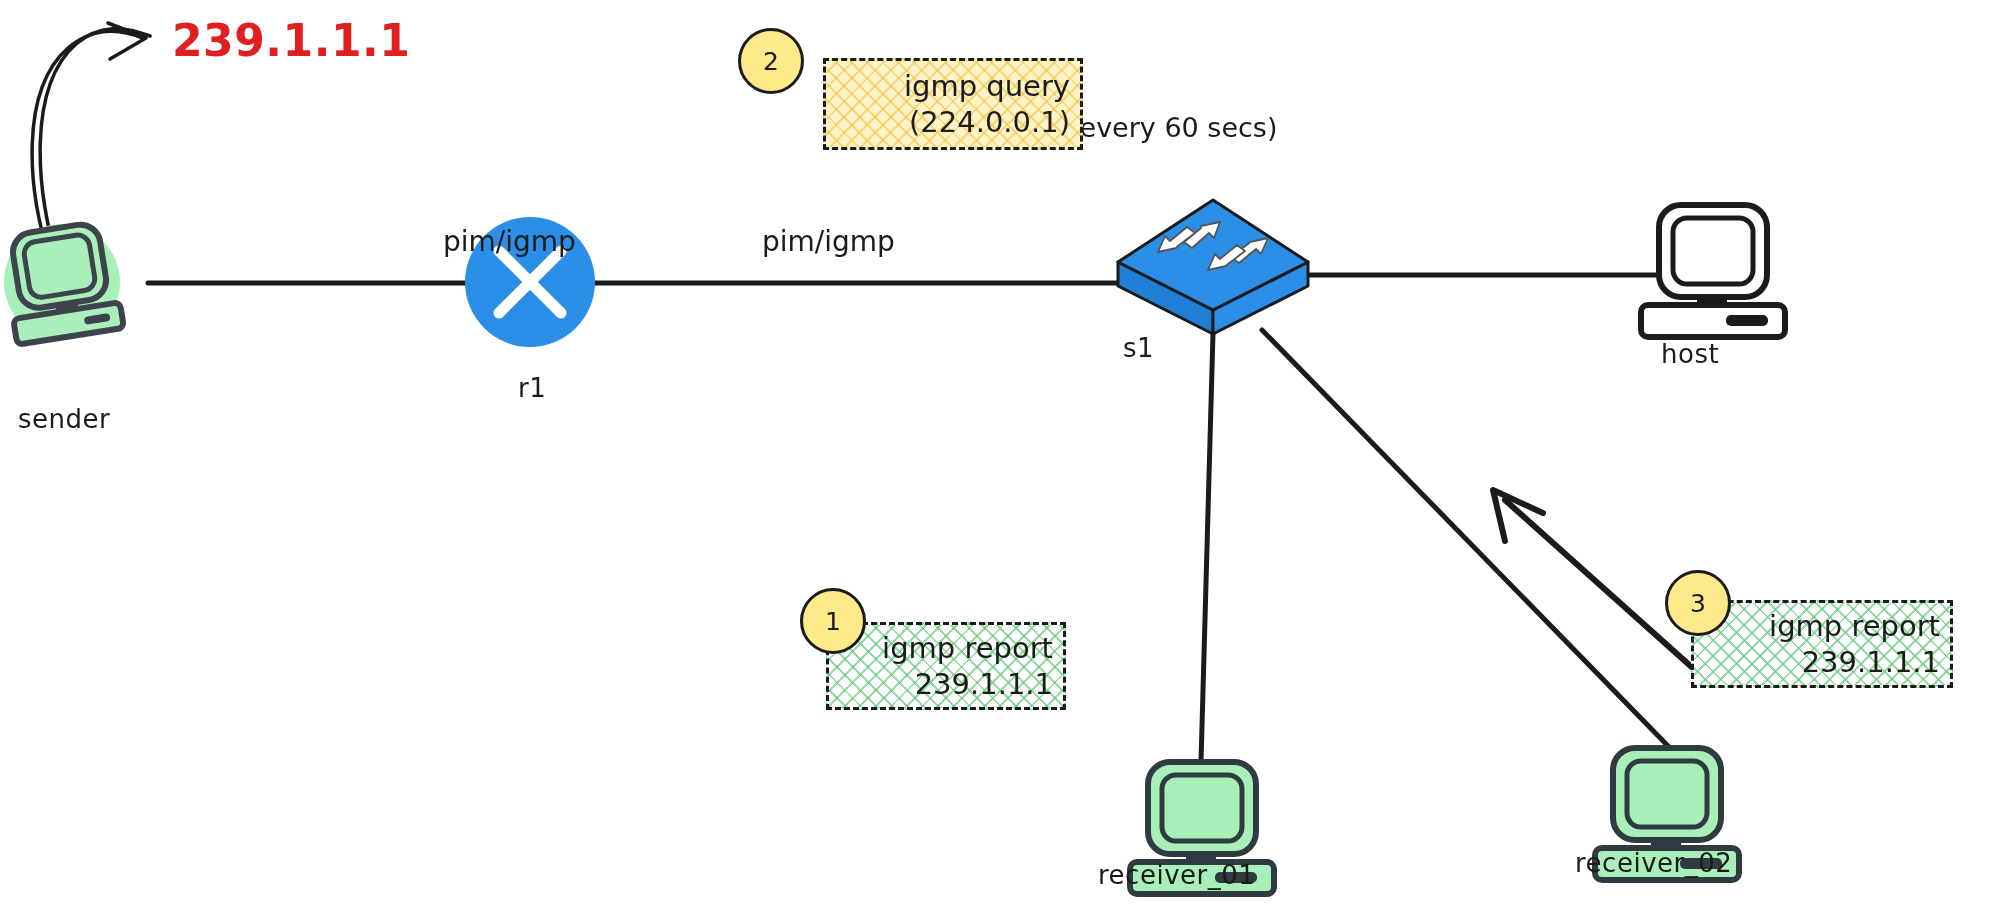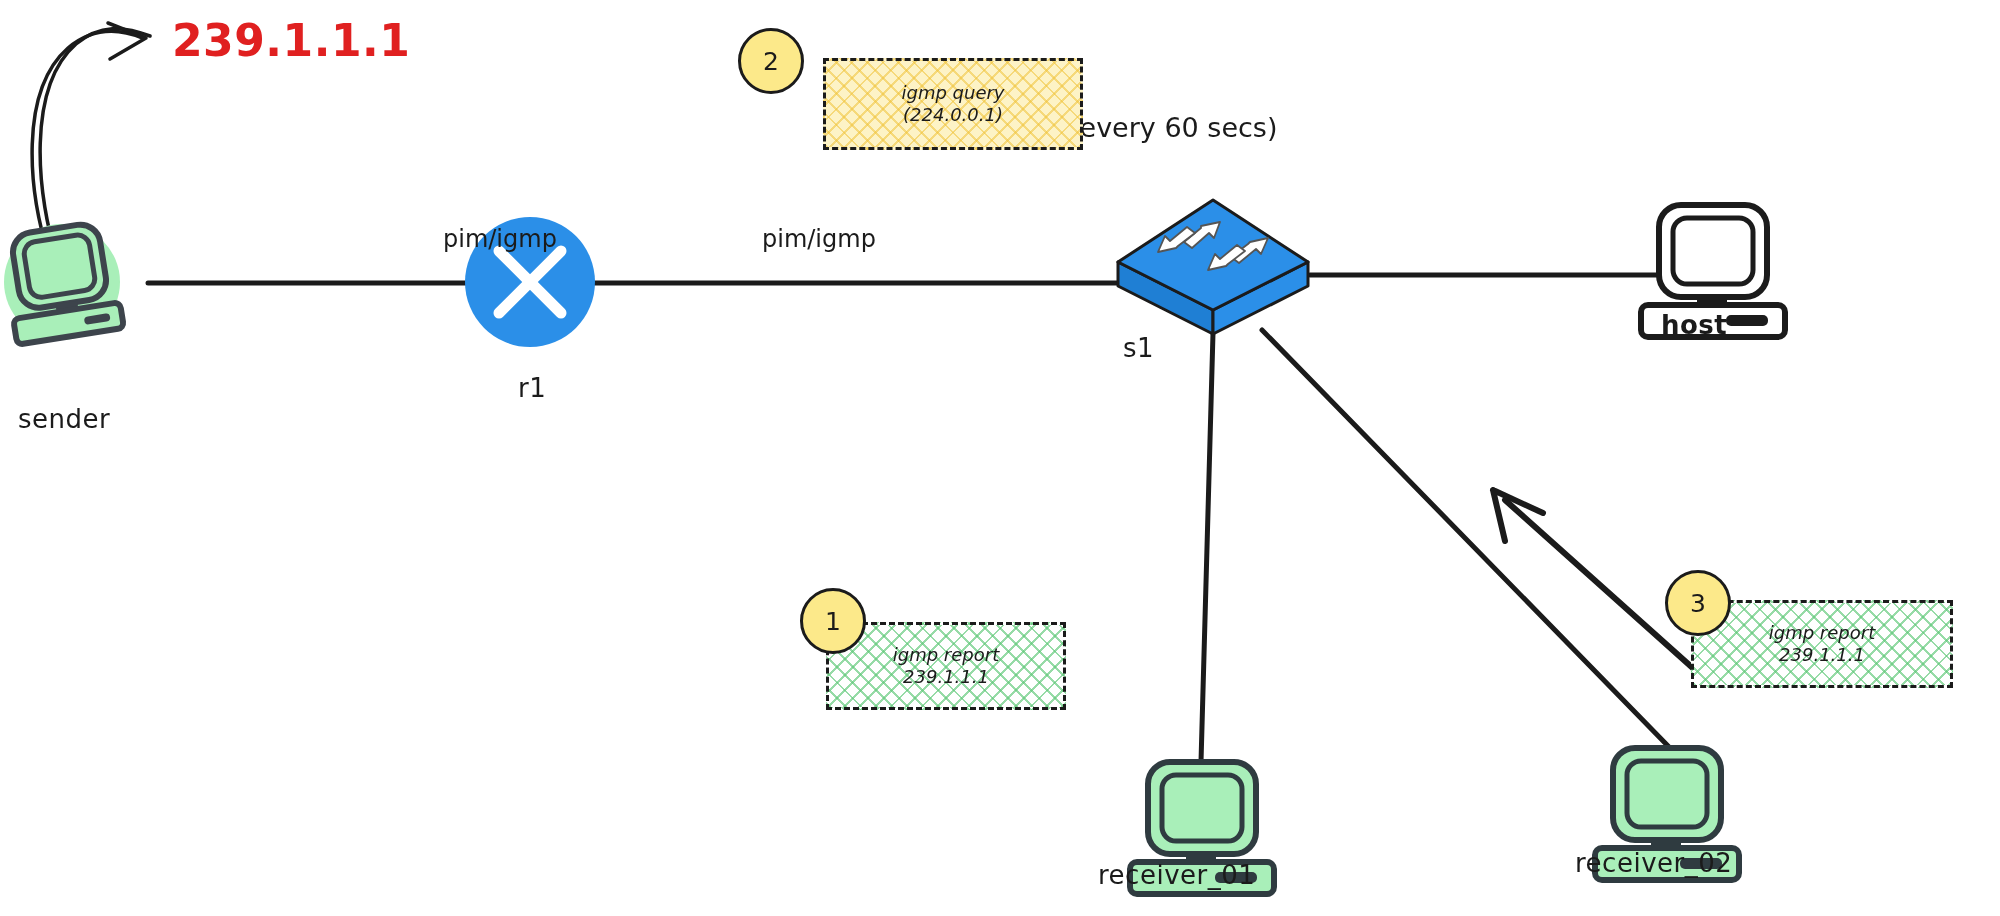--- a/index.html
+++ b/index.html
@@ -25,21 +25,21 @@
     position: absolute;
     font-family: "DejaVu Sans", sans-serif;
     font-size: 26px;
     color: #1b1b1b;
     white-space: nowrap;
     letter-spacing: 0.5px;
   }
   .link-label {
     position: absolute;
     font-family: "DejaVu Sans", sans-serif;
-    font-size: 24px;
+    font-size: 28px;
     color: #1b1b1b;
     white-space: nowrap;
   }
   .multicast-label {
     position: absolute;
     font-family: "DejaVu Sans", sans-serif;
     font-size: 44px;
     font-weight: 700;
     color: #e02020;
     white-space: nowrap;
@@ -51,29 +51,28 @@
     font-size: 27px;
     color: #1b1b1b;
     white-space: nowrap;
   }
   .callout {
     position: absolute;
     box-sizing: border-box;
     border: 3px dashed #1b1b1b;
     display: flex;
     flex-direction: column;
-    align-items: center;
+    align-items: flex-end;
     justify-content: center;
     text-align: center;
     font-family: "DejaVu Sans", sans-serif;
-    font-size: 18px;
+    font-size: 29px;
     line-height: 1.25;
     color: #1b1b1b;
     padding: 6px 10px;
-    font-style: italic;
   }
   .callout-yellow {
     background-color: #fdf3c6;
     background-image:
       repeating-linear-gradient(45deg, rgba(240,195,60,0.55) 0 2px, transparent 2px 11px),
       repeating-linear-gradient(-45deg, rgba(240,195,60,0.55) 0 2px, transparent 2px 11px);
   }
   .callout-green {
     background-color: #ffffff;
     background-image:
@@ -174,21 +173,21 @@
     <rect x="1595" y="848" width="144" height="32" rx="7" ry="7" fill="#a9efb9" stroke="#2f3b40" stroke-width="6"></rect>
     <rect x="1680" y="858" width="42" height="11" rx="5" ry="5" fill="#2f3b40"></rect>
   </g>
 </svg>
 
 <div class="multicast-label" style="left:172px; top:15px;">239.1.1.1</div>
 
 <div class="node-label" style="left:18px; top:404px;text-align:right;">sender</div>
 <div class="node-label" style="left:518px; top:373px;">r1</div>
 <div class="node-label" style="left:1123px; top:333px;">s1</div>
-<div class="node-label" style="left:1661px; top:310px;font-weight:bold;">host</div>
+<div class="node-label" style="left:1661px; top:339px;">host</div>
 <div class="node-label" style="left:1098px; top:860px;">receiver_01</div>
 <div class="node-label" style="left:1552px; top:848px;margin-left:23px;">receiver_02</div>
 
 <div class="link-label" style="left:443px; top:225px;">pim/igmp</div>
 <div class="link-label" style="left:762px; top:225px;">pim/igmp</div>
 
 <div class="note-text" style="left:1069px; top:112px;">(every 60 secs)</div>
 
 <div class="callout callout-yellow" style="left:823px; top:58px; width:260px; height:92px;">
   <span>igmp query</span>

